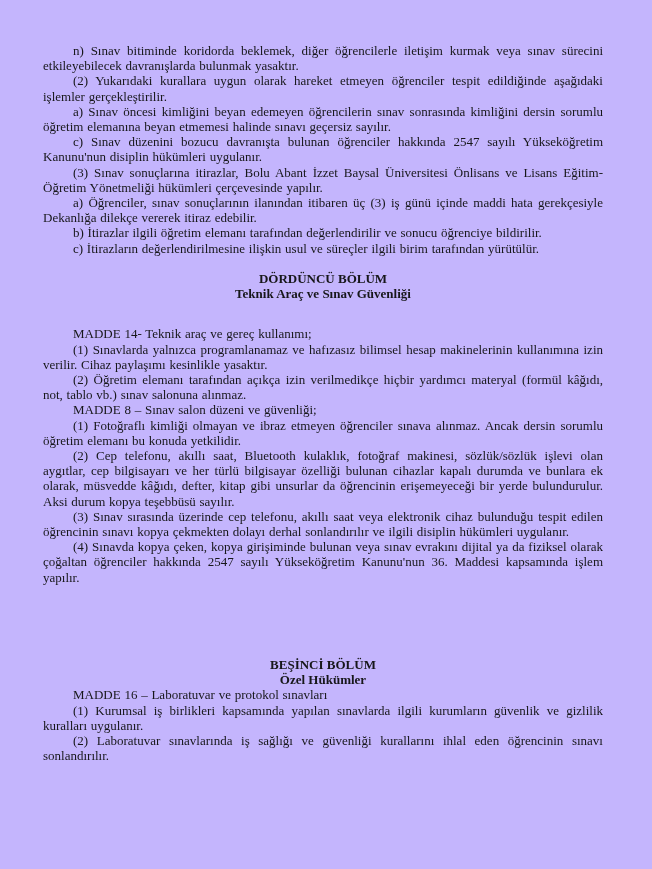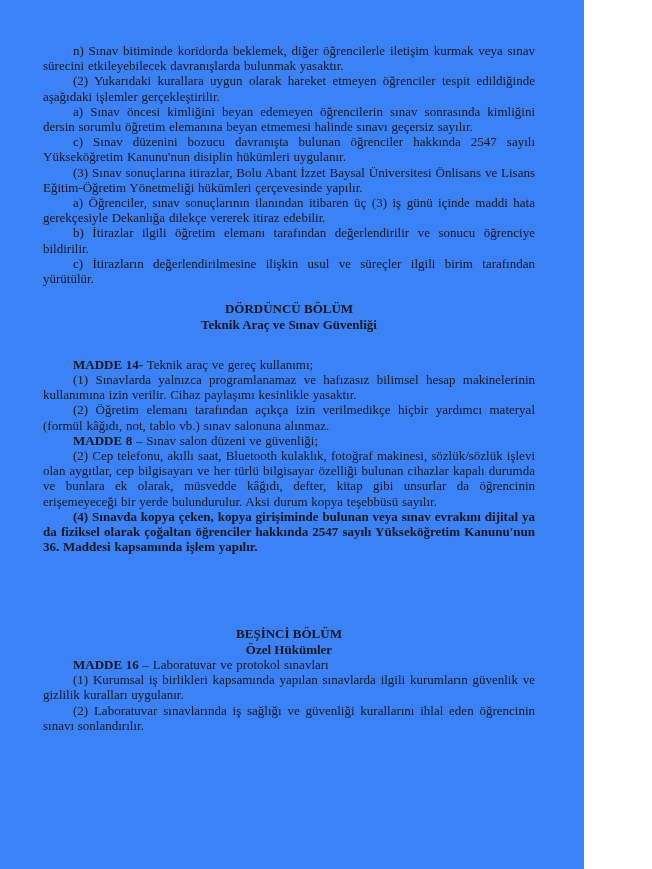--- a/index.html
+++ b/index.html
@@ -8,38 +8,38 @@
     background: #ffffff;
   }
   body {
     width: 652px;
     height: 869px;
     overflow: hidden;
     font-family: "Liberation Serif", "DejaVu Serif", serif;
   }
   .page {
     box-sizing: border-box;
-    width: 584px;
+    width: 652px;
     height: 869px;
-    background: #3b82f6;
+    background: #c4b5fd;
     padding: 43px 49px 0 43px;
     color: #17171a;
   }
   .doc-body {
     font-size: 13px;
     line-height: 15.2px;
   }
   p.para {
     margin: 0;
     text-align: justify;
     text-align-last: left;
     text-indent: 30px;
     word-spacing: 0.5px;
   }
-  .b { font-weight: bold; }
+  .b { font-weight: normal; }
   .heading {
     font-weight: bold;
     text-align: center;
     text-indent: 0;
   }
   .heading[data-heading="dorduncu-bolum"] {
     margin-top: 15.2px;
     margin-bottom: 25px;
   }
   .heading[data-heading="besinci-bolum"] {
@@ -61,21 +61,23 @@
       <p class="para"><span>b) İtirazlar ilgili öğretim elemanı tarafından değerlendirilir ve sonucu öğrenciye bildirilir.</span></p>
       <p class="para"><span>c) İtirazların değerlendirilmesine ilişkin usul ve süreçler ilgili birim tarafından yürütülür.</span></p>
       <div class="heading" data-heading="dorduncu-bolum">
         <div>DÖRDÜNCÜ BÖLÜM</div>
         <div>Teknik Araç ve Sınav Güvenliği</div>
       </div>
       <p class="para"><span class="b">MADDE 14-</span><span> Teknik araç ve gereç kullanımı;</span></p>
       <p class="para"><span>(1) Sınavlarda yalnızca programlanamaz ve hafızasız bilimsel hesap makinelerinin kullanımına izin verilir. Cihaz paylaşımı kesinlikle yasaktır.</span></p>
       <p class="para"><span>(2) Öğretim elemanı tarafından açıkça izin verilmedikçe hiçbir yardımcı materyal (formül kâğıdı, not, tablo vb.) sınav salonuna alınmaz.</span></p>
       <p class="para"><span class="b">MADDE 8</span><span> – Sınav salon düzeni ve güvenliği;</span></p>
+      <p class="para"><span>(1) Fotoğraflı kimliği olmayan ve ibraz etmeyen öğrenciler sınava alınmaz. </span><span class="b">Ancak dersin sorumlu öğretim elemanı bu konuda yetkilidir.</span></p>
       <p class="para"><span>(2) Cep telefonu, akıllı saat, Bluetooth kulaklık, fotoğraf makinesi, sözlük/sözlük işlevi olan aygıtlar, cep bilgisayarı ve her türlü bilgisayar özelliği bulunan cihazlar kapalı durumda ve bunlara ek olarak, müsvedde kâğıdı, defter, kitap gibi unsurlar da öğrencinin erişemeyeceği bir yerde bulundurulur. Aksi durum kopya teşebbüsü sayılır.</span></p>
+      <p class="para"><span class="b">(3) Sınav sırasında üzerinde cep telefonu, akıllı saat veya elektronik cihaz bulunduğu tespit edilen öğrencinin sınavı kopya çekmekten dolayı derhal sonlandırılır ve ilgili disiplin hükümleri uygulanır.</span></p>
       <p class="para"><span class="b">(4) Sınavda kopya çeken, kopya girişiminde bulunan veya sınav evrakını dijital ya da fiziksel olarak çoğaltan öğrenciler hakkında 2547 sayılı Yükseköğretim Kanunu'nun 36. Maddesi kapsamında işlem yapılır.</span></p>
       <div class="heading" data-heading="besinci-bolum">
         <div>BEŞİNCİ BÖLÜM</div>
         <div>Özel Hükümler</div>
       </div>
       <p class="para"><span class="b">MADDE 16</span><span> – Laboratuvar ve protokol sınavları</span></p>
       <p class="para"><span>(1) Kurumsal iş birlikleri kapsamında yapılan sınavlarda ilgili kurumların güvenlik ve gizlilik kuralları uygulanır.</span></p>
       <p class="para"><span>(2) Laboratuvar sınavlarında iş sağlığı ve güvenliği kurallarını ihlal eden öğrencinin sınavı sonlandırılır.</span></p>
     </div>
 </main>

